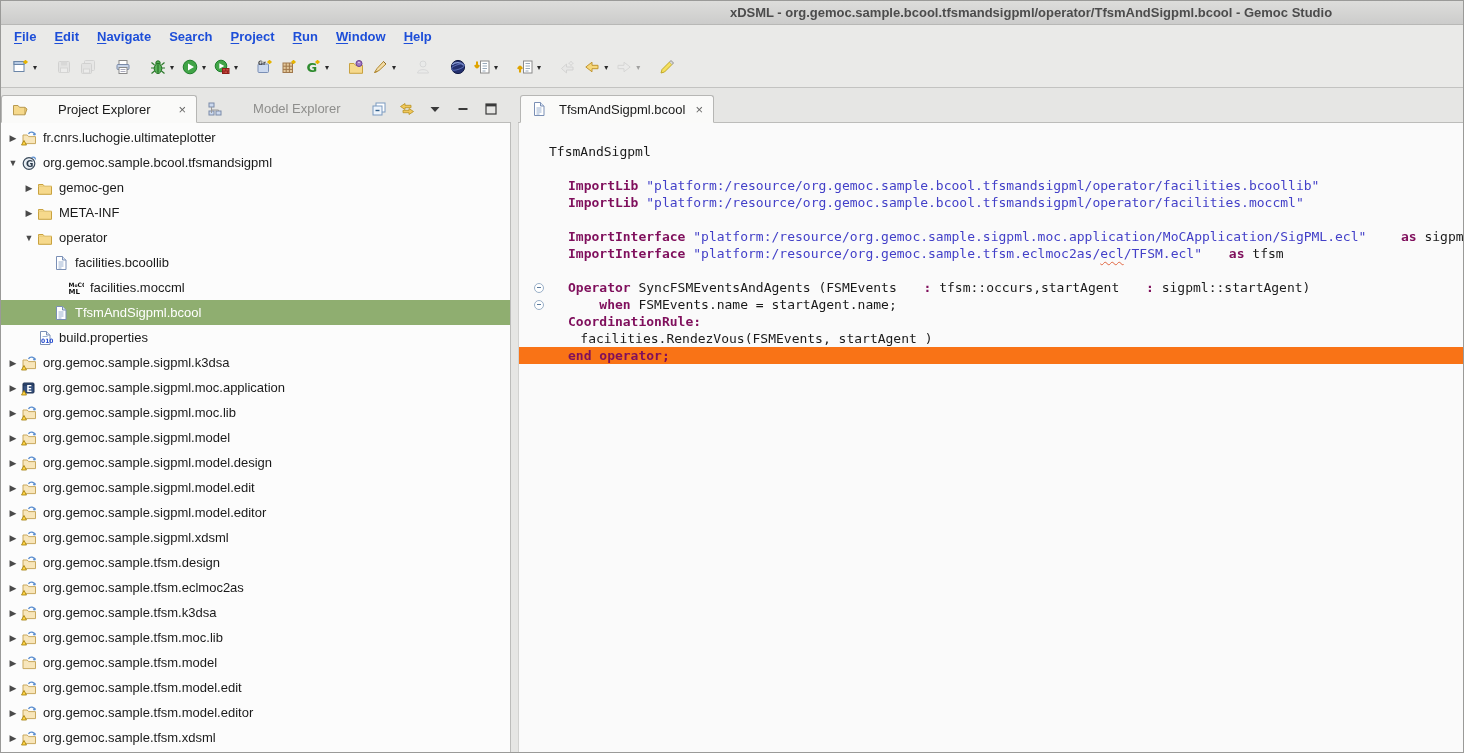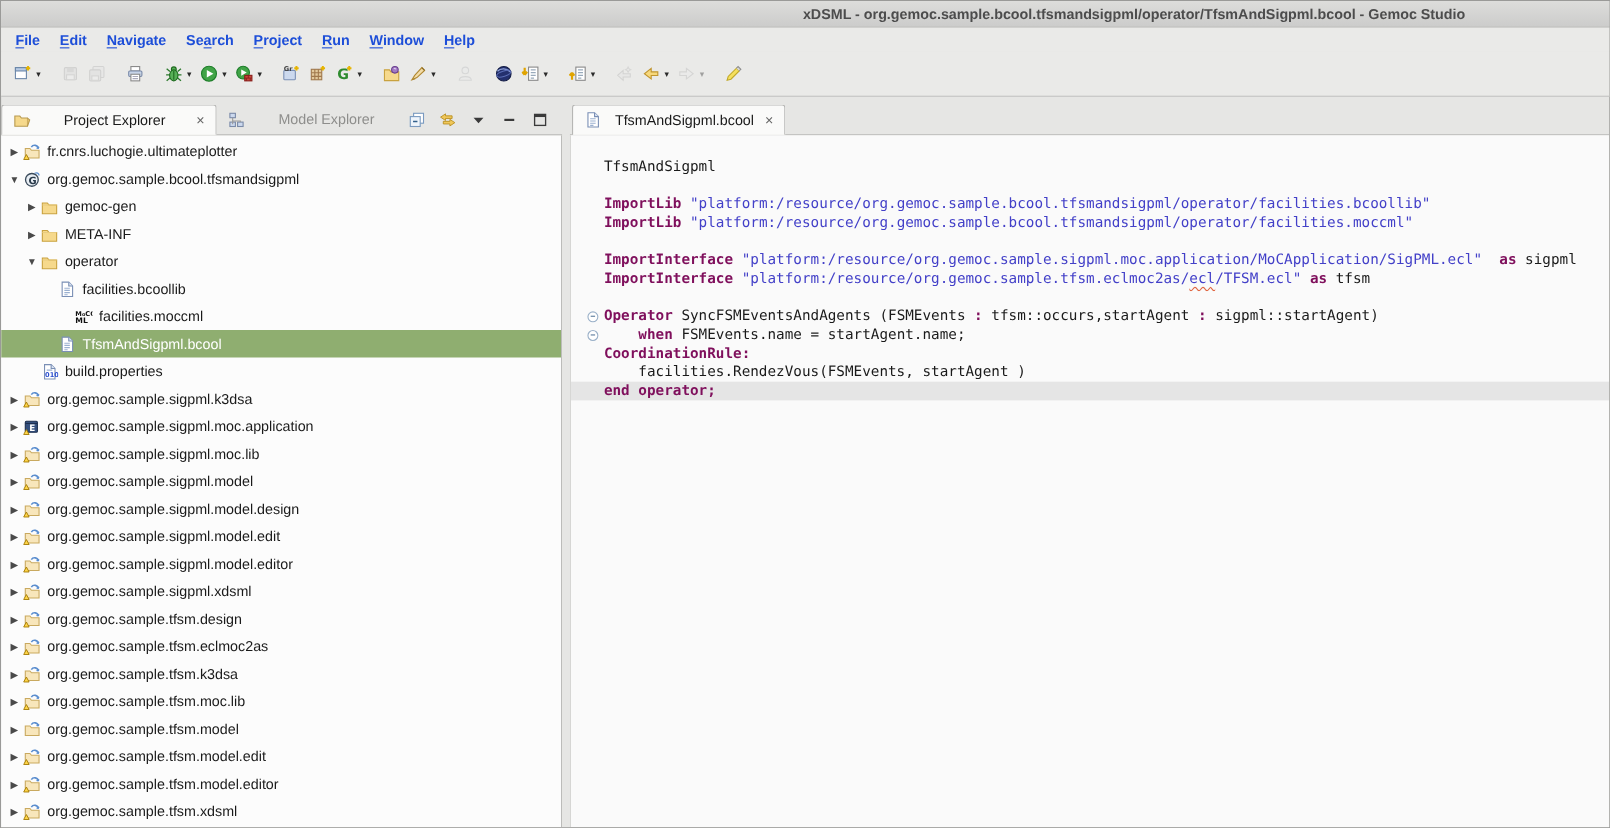--- a/index.html
+++ b/index.html
@@ -58,24 +58,24 @@
   
   .editor-panel { flex:1; display:flex; flex-direction:column; overflow:hidden; }
   .editor-tabs { height:28px; flex:none; display:flex; align-items:stretch; border-bottom:1px solid #bcbcba; padding-left:2px; }
   .editor-tab { display:flex; align-items:center; gap:6px; padding:0 10px; background:#fafaf9; border:1px solid #b6b6b4; border-bottom:1px solid #fafaf9; border-radius:3px 3px 0 0; margin-bottom:-1px; color:#1a1a1a; white-space:nowrap; }
   .editor { flex:1; background:#fafafa; border-left:1px solid #d2d2d0; font-family:"DejaVu Sans Mono", monospace; font-size:13px; line-height:17px; padding-top:20px; overflow:hidden; }
   .cl { display:flex; height:17px; align-items:center; }
   .gut { width:30px; flex:none; display:flex; justify-content:flex-end; align-items:center; padding-right:5px; }
   .fm { width:10px; height:10px; border:1px solid #9ab0c8; border-radius:50%; background:#fff; position:relative; }
   .fm::after { content:""; position:absolute; left:2px; right:2px; top:3.5px; height:1px; background:#5a7a9c; }
   .ct { white-space:pre; color:#1a1a1a; }
-  .seg.kw { color:#7f0f5c; font-weight:bold; }
+  .seg.kw { color:#7f0f5c; font-weight:bold;margin-left:19px; }
   .seg.str { color:#4340c8; }
   .seg.err { text-decoration:underline; text-decoration-style:wavy; text-decoration-color:#e06540; text-decoration-thickness:1px; text-underline-offset:3px; }
-  .cl.hl { background:#e5e5e5; }
+  .cl.hl { background:#f97316; }
 </style>
 </head>
 <body>
 
 <div class="window">
   <div class="titlebar">
     <span class="title-text">xDSML - org.gemoc.sample.bcool.tfsmandsigpml/operator/TfsmAndSigpml.bcool - Gemoc Studio</span>
   </div>
   <div class="menubar" id="menubar">
       <span class="menu-item"><u>F</u>ile</span>

